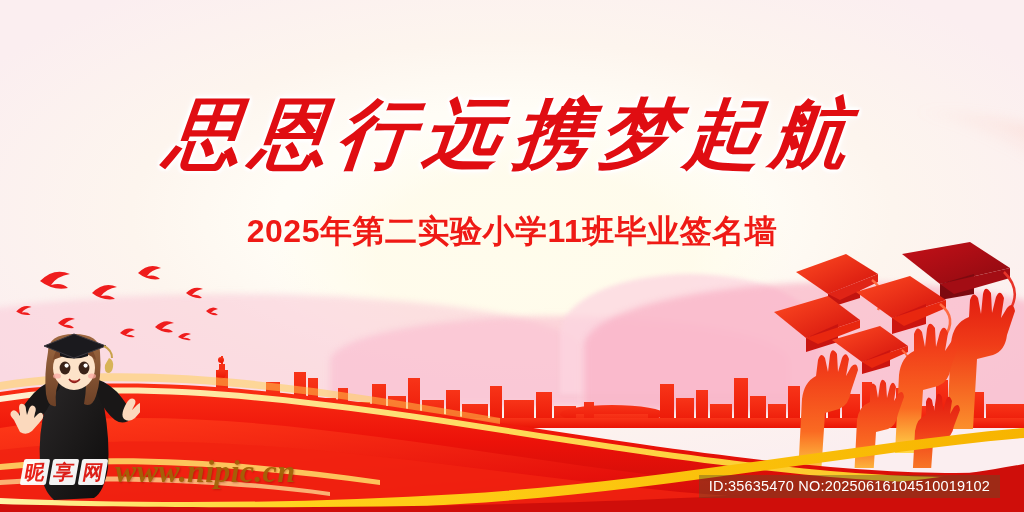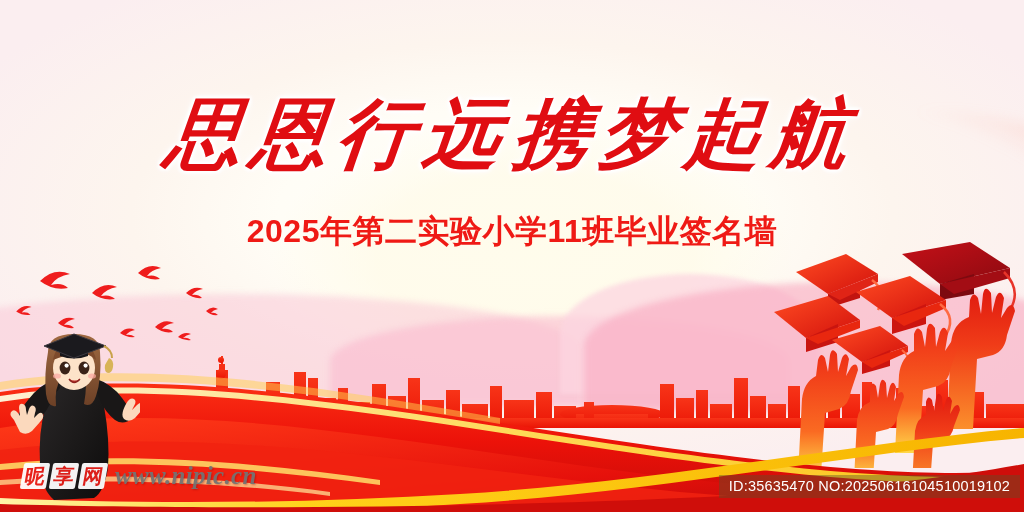--- a/index.html
+++ b/index.html
@@ -137,29 +137,29 @@
   .wm-cn span{
     display:inline-block;
     background:#fff;color:#e8201a;
     font-family:"DejaVu Sans","Liberation Sans",sans-serif;
     font-size:20px;font-weight:bold;
     width:26px;height:26px;line-height:26px;text-align:center;
     transform:skewX(-10deg);
     border-radius:2px;
   }
   .wm-url{
-    color:#737373;font-style:italic;font-weight:bold;
+    color:#a16207;font-style:italic;font-weight:bold;
     font-family:"Liberation Serif","DejaVu Serif",serif;
-    font-size:25px;
+    font-size:32px;
     letter-spacing:.3px;
     text-shadow:1px 1px 2px rgba(120,0,0,.35);
   }
 
   .idbar{
-    position:absolute;right:4px;bottom:14px;
+    position:absolute;right:24px;bottom:14px;
     background:rgba(90,80,40,.42);
     padding:3px 10px 4px 10px;
     color:#fff;
     font-family:"Liberation Sans","DejaVu Sans",sans-serif;
     font-size:14.5px;
     letter-spacing:.2px;
     white-space:nowrap;
     margin-left:48px;
   }
 </style>

